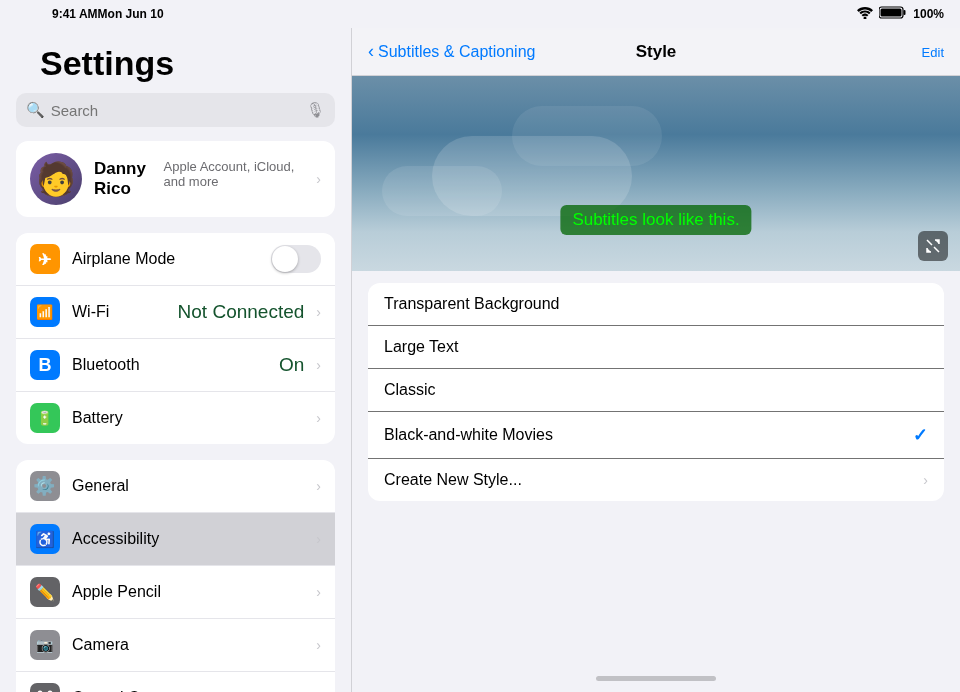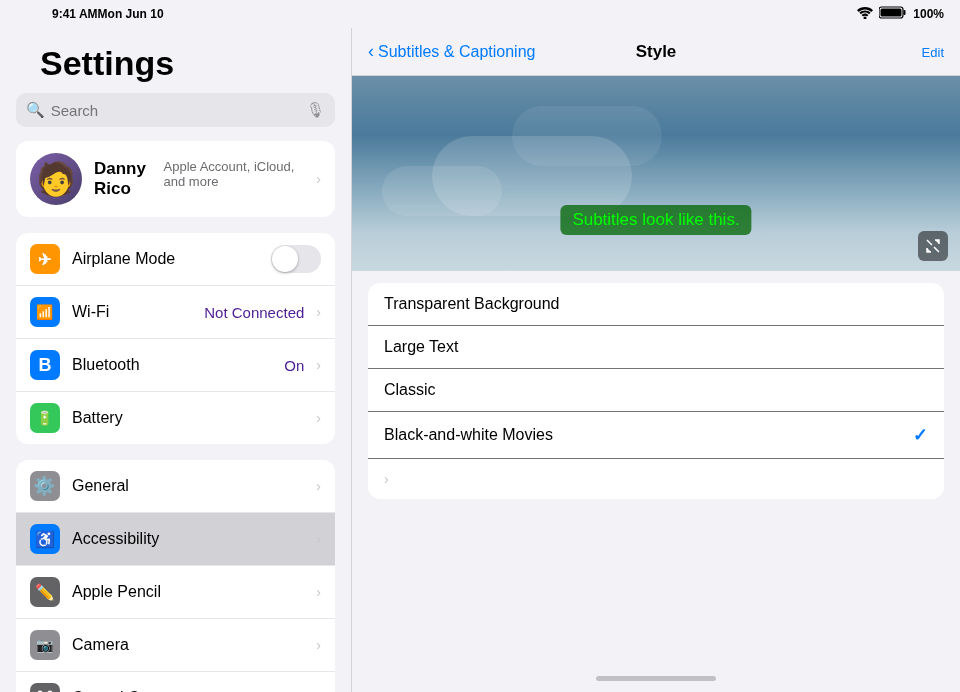--- a/index.html
+++ b/index.html
@@ -128,22 +128,22 @@
       justify-content: center;
       flex-shrink: 0;
       font-size: 16px;
     }
     .settings-item-label {
       font-size: 16px;
       color: #000;
       flex: 1;
     }
     .settings-item-value {
-      font-size: 15px;
-      color: #4c1d95;
+      font-size: 19px;
+      color: #14532d;
     }
     .toggle {
       width: 50px;
       height: 28px;
       background: #e5e5ea;
       border-radius: 14px;
       position: relative;
       flex-shrink: 0;
     }
     .toggle-knob {
@@ -508,20 +508,21 @@
           <span class="style-item-label">Classic</span>
         </div>
 
 
         <div class="style-item">
           <span class="style-item-label">Black-and-white Movies</span>
           <span class="style-item-check">✓</span>
         </div>
 
         <div class="style-item">
+          <span class="style-item-label">Create New Style...</span>
           <span class="style-item-chevron">›</span>
         </div>
       </div>
     </div>
 
     <div class="bottom-indicator">
       <div class="home-indicator"></div>
     </div>
   </div>
 </div>

